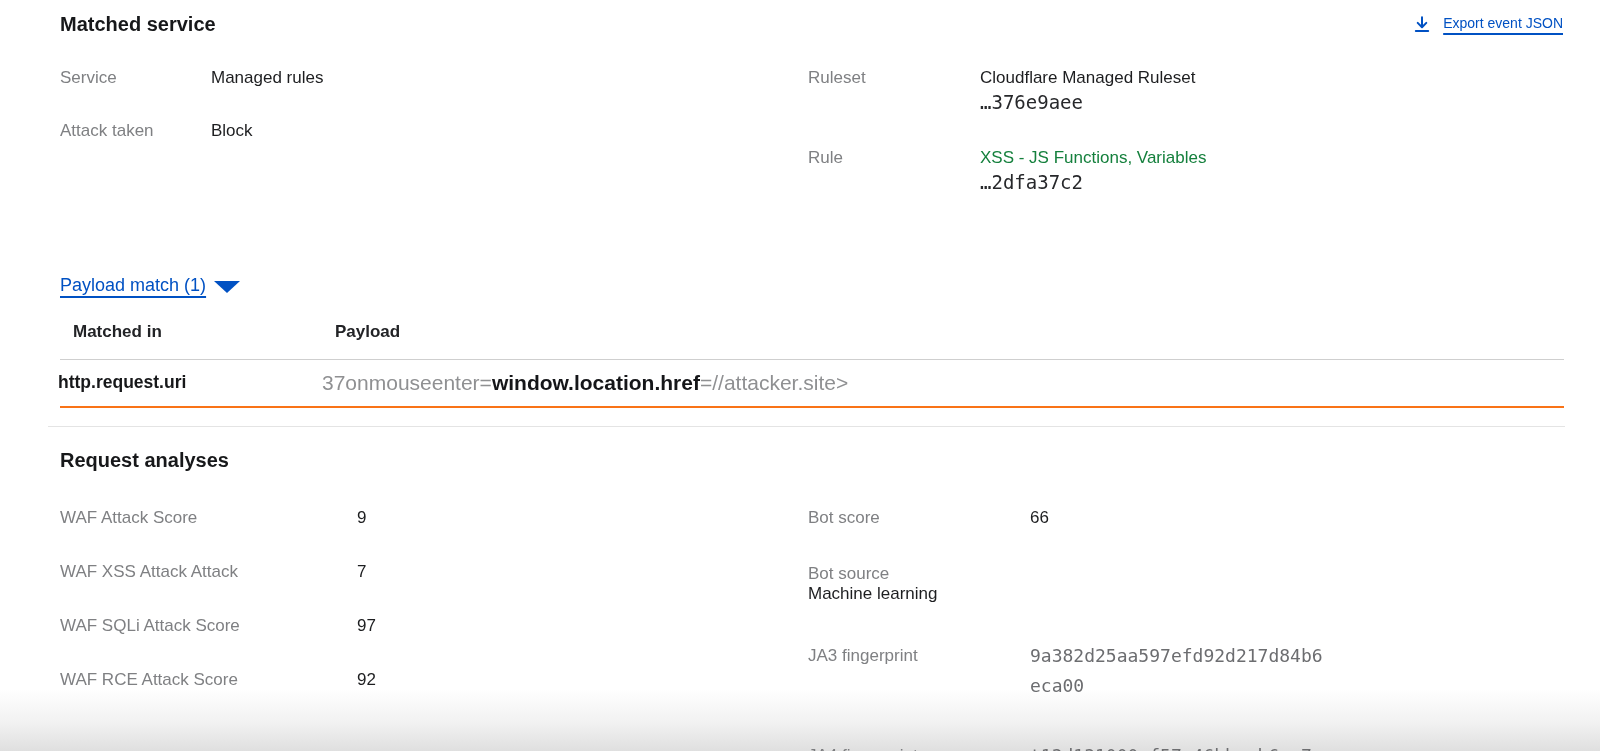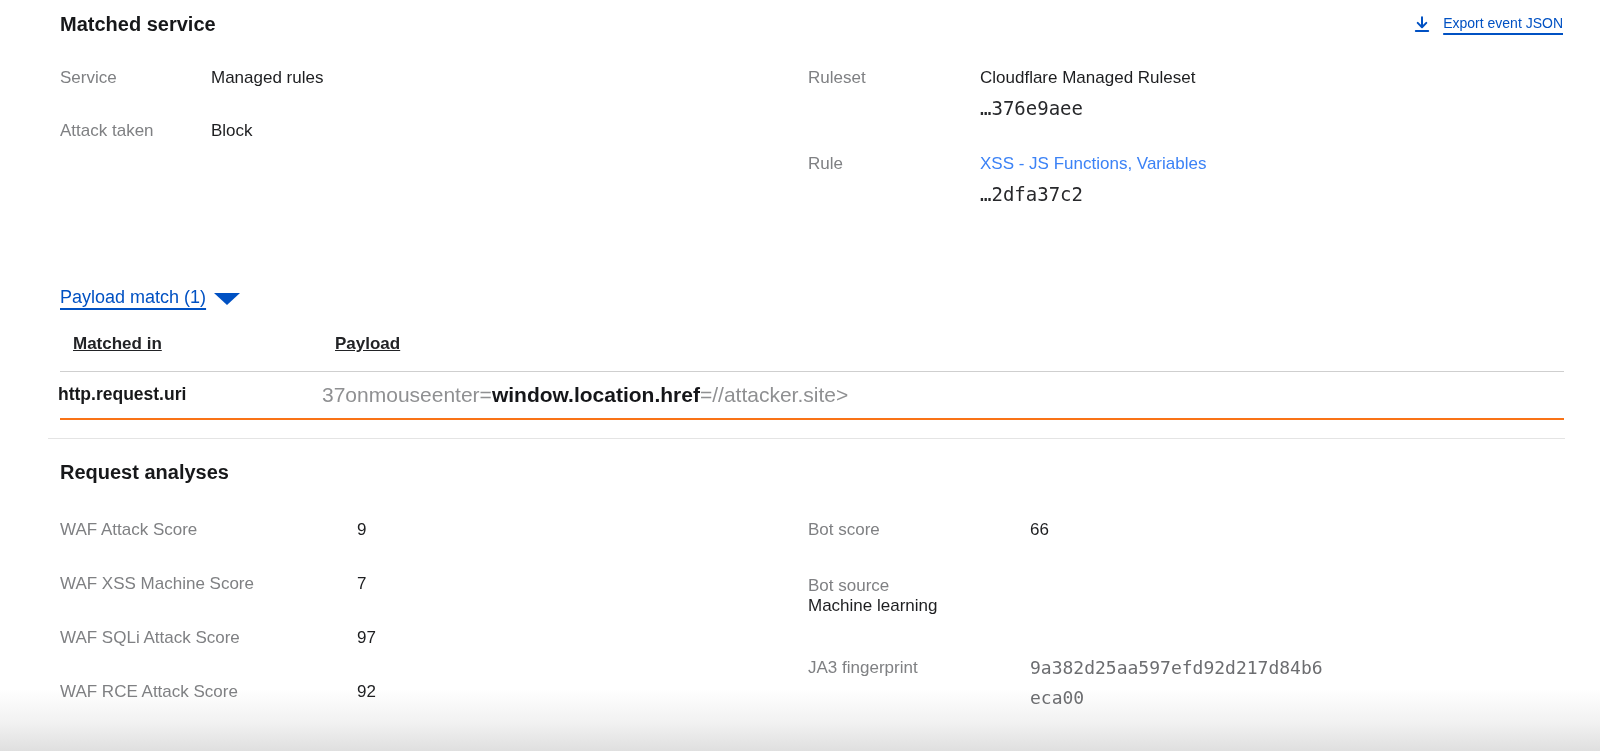--- a/index.html
+++ b/index.html
@@ -37,37 +37,37 @@
   .ms-grid .col-r .lbl{width:172px;}
   .ra-grid .col-l .lbl{width:297px;}
   .ra-grid .col-r .lbl{width:222px;}
   .ms-grid .col-l .frow{margin-bottom:33px;}
   .ms-grid .col-r .frow{margin-bottom:35px;}
   .ra-grid .col-l .frow{margin-bottom:34px;}
   .ra-grid .col-r .frow.mb36{margin-bottom:36px;}
   .ra-grid .col-r .frow.mb37{margin-bottom:37px;flex-direction:column;}
   .ra-grid .col-r .frow.mb24{margin-bottom:40px;}
   .frow:last-child{margin-bottom:0;}
-  .stack{display:flex;flex-direction:column;gap:9px;}
+  .stack{display:flex;flex-direction:column;gap:3px;}
   .mono{font-family:"DejaVu Sans Mono","Liberation Mono",monospace;}
   .hash{font-size:19px;line-height:22px;color:#27282b;}
-  .rule-link{color:#3b82f6;text-decoration:none;cursor:pointer;}
+  .rule-link{color:#15803d;text-decoration:none;cursor:pointer;}
   .fp-row{line-height:30px;}
   .fp-row .lbl{line-height:30px;}
   .fp-val{width:296px;word-break:break-all;font-size:18px;line-height:30px;color:#6c6d70;}
 
   
   .pm-row{margin-top:47px;}
   .pm-toggle{display:inline-flex;align-items:center;cursor:pointer;text-decoration:none;}
   .pm-text{color:#0051c3;font-size:18px;line-height:21px;text-decoration:underline;text-underline-offset:5px;text-decoration-thickness:1.5px;}
   .caret{width:0;height:0;border-left:13px solid transparent;border-right:13px solid transparent;border-top:12px solid #0051c3;margin-left:8px;margin-top:3px;}
 
   .ptable{margin-top:26px;}
   .thead{display:grid;grid-template-columns:262px 1fr;font-weight:700;font-size:17px;line-height:20px;padding-bottom:17px;border-bottom:1px solid #cfcfcf;color:#222326;}
-  .th{padding-left:13px;text-decoration:underline;}
+  .th{padding-left:13px;}
   .trow{display:grid;grid-template-columns:262px 1fr;padding:12px 0 13px;border-bottom:2px solid #f97316;}
   .td-key{font-weight:700;font-size:17.5px;line-height:21px;margin-left:-2px;color:#17181a;}
   .td-payload{font-size:21px;line-height:21px;}
   .pgray{color:#8f9092;}
   .pbold{font-weight:700;color:#151619;}
 
   .divider{height:1px;background:#e4e4e4;margin:18px -1px 0 -12px;}
 
   .bottom-fade{
     position:absolute;left:0;right:0;bottom:0;height:62px;
@@ -142,21 +142,21 @@
 
   <h2 class="section-title" id="ra-title">Request analyses</h2>
 
   <div class="grid ra-grid">
     <div class="col-l">
       <div class="frow">
         <span class="lbl">WAF Attack Score</span>
         <span class="val">9</span>
       </div>
       <div class="frow">
-        <span class="lbl">WAF XSS Machine Score</span>
+        <span class="lbl">WAF XSS Attack Attack</span>
         <span class="val">7</span>
       </div>
       <div class="frow">
         <span class="lbl">WAF SQLi Attack Score</span>
         <span class="val">97</span>
       </div>
       <div class="frow">
         <span class="lbl">WAF RCE Attack Score</span>
         <span class="val">92</span>
       </div>

